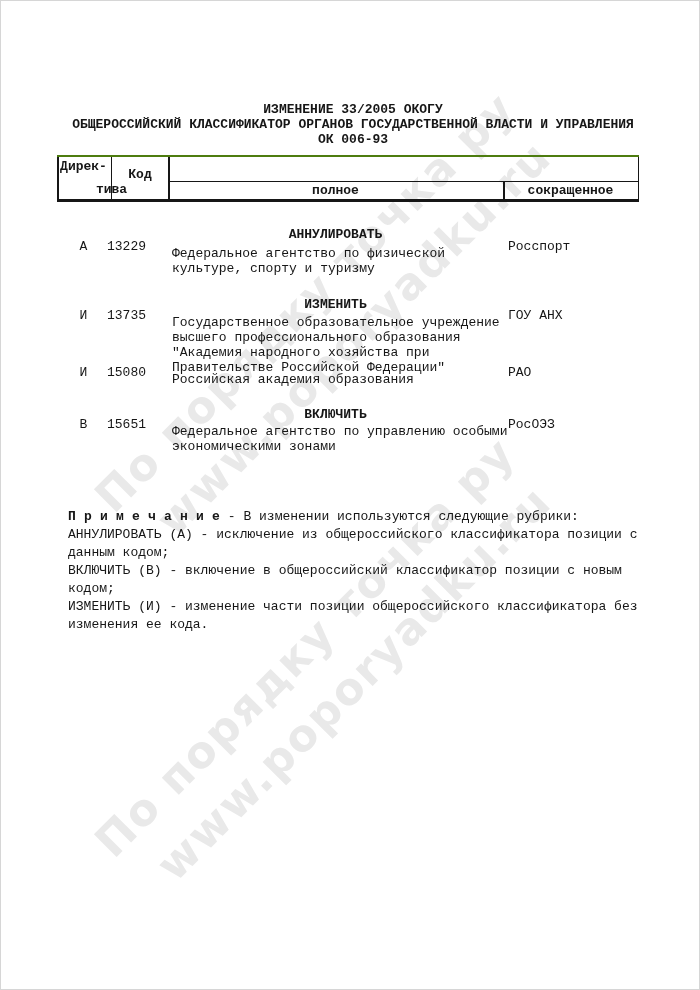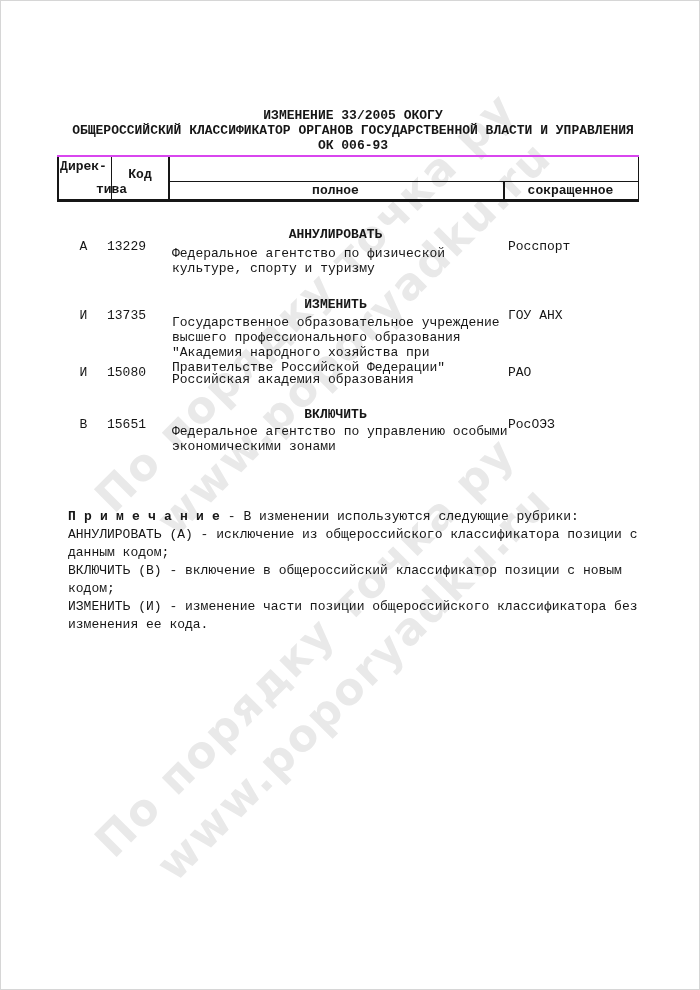--- a/index.html
+++ b/index.html
@@ -18,24 +18,24 @@
     color:#e9e9e9;line-height:60px;white-space:nowrap;
     transform-origin:0 0;transform:rotate(-45deg);
     z-index:0;user-select:none;
   }
   #wm-band-1{left:82px;top:828px;}
   #wm-band-2{left:82px;top:483px;}
   .wm .wm-l2{padding-left:27px;}
   
   .content{position:absolute;inset:0;z-index:1;}
   .date-block{position:absolute;top:50px;right:55px;text-align:right;line-height:15px;}
-  .title-block{position:absolute;top:102px;left:68px;width:570px;text-align:center;font-weight:bold;line-height:15px;margin-top:6px;}
+  .title-block{position:absolute;top:102px;left:68px;width:570px;text-align:center;font-weight:bold;line-height:15px;}
   
   .thead{position:absolute;left:57px;top:155px;width:582px;height:42px;
-    border-top:2px solid #d946ef;border-bottom:3px solid #161616;font-weight:bold;}
+    border-top:2px solid #4d7c0f;border-bottom:3px solid #161616;font-weight:bold;}
   .thead .v{position:absolute;top:0;bottom:0;width:1.5px;background:#161616;}
   .v-left{left:0;}
   .v-c1{left:53.5px;}
   .v-c2{left:111px;}
   .v-c3{left:446px;top:24px !important;}
   .v-right{left:580.5px;}
   .hmid{position:absolute;left:111px;right:0;top:23.5px;height:1.5px;background:#161616;}
   .hc{position:absolute;line-height:15px;text-align:center;}
   .hc-dir1{left:0;width:53px;top:2px;}
   .hc-dir2{left:16px;width:77px;top:24.5px;}

